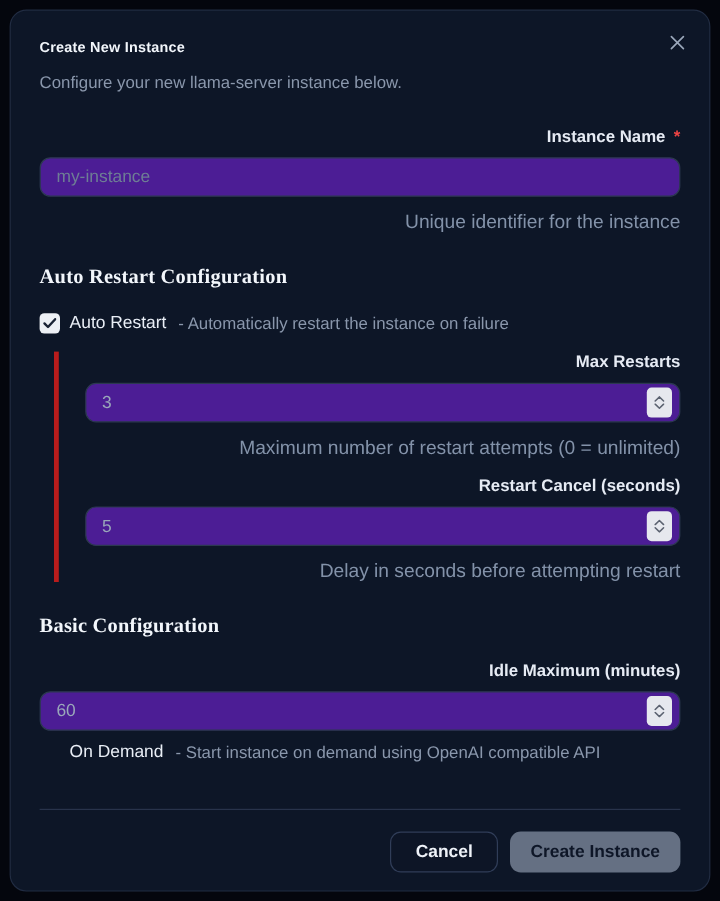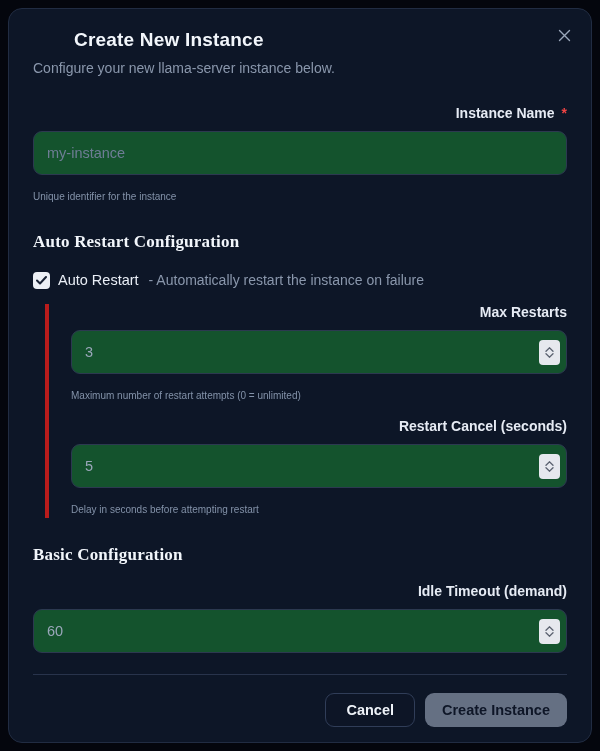--- a/index.html
+++ b/index.html
@@ -13,40 +13,40 @@
   .modal {
     position:absolute; left:8px; top:8px;
     width:584px; height:735px;
     background:#0d1627;
     border:1px solid #212c42;
     border-radius:14px;
     overflow:hidden;
     display:flex; flex-direction:column;
   }
   .modal-header { position:relative; padding:19px 24px 0; flex:0 0 auto; }
-  .modal-title { font-size:19px; font-weight:700; color:#f2f6fb; letter-spacing:.2px; line-height:23px;margin-left:41px; }
+  .modal-title { font-size:12px; font-weight:700; color:#f2f6fb; letter-spacing:.2px; line-height:23px; }
   .modal-subtitle { margin-top:9px; font-size:14px; color:#8a97ac; line-height:17px; }
   .close-btn {
     position:absolute; top:11px; right:12px;
     width:30px; height:30px;
     display:flex; align-items:center; justify-content:center;
     color:#9aa7ba; cursor:pointer; border-radius:6px;
   }
   .modal-body { height:579px; overflow:hidden; padding:28px 24px 0; flex:0 0 auto; }
 
   .field-label {
     display:flex; align-items:center;
     font-size:14px; font-weight:600; color:#e6ebf4;
     line-height:17px; margin-bottom:9px;justify-content:flex-end;
   }
   .required { color:#ef4444; margin-left:7px; font-weight:600; }
 
   .text-input, .num-wrap {
-    width:100%; height:44px;
-    background:#14532d;
+    width:100%; height:33px;
+    background:#4c1d95;
     border:1px solid #2c3950;
     border-radius:9px;
   }
   .text-input {
     padding:0 13px; color:#9aa7ba; font-size:14.5px;
     font-family:"Liberation Sans","DejaVu Sans",sans-serif;
     outline:none; display:block;
   }
   .text-input::placeholder { color:#6e7d95; opacity:1; }
 
@@ -59,21 +59,21 @@
   }
   .num-input::-webkit-inner-spin-button,
   .num-input::-webkit-outer-spin-button { -webkit-appearance:none; }
   .spinner {
     width:21px; height:25px; background:#e6e8ee; border-radius:4px;
     display:flex; flex-direction:column; align-items:center; justify-content:center;
     gap:1px; cursor:pointer; flex:0 0 auto;
   }
   .spinner svg { display:block; }
 
-  .help { margin-top:13px; font-size:10px; color:#8392a9; line-height:17px; }
+  .help { margin-top:13px; font-size:16px; color:#8392a9; line-height:17px;text-align:right; }
 
   .section-heading {
     margin-top:26px;
     font-size:17px; font-weight:700; color:#f2f6fb; line-height:21px;
     letter-spacing:.2px;
     font-family:Liberation Serif, serif;
   }
 
   .checkbox-row { margin-top:20px; display:flex; height:18px; }
   .checkbox {
@@ -188,21 +188,21 @@
               </svg>
           </span>
         </div>
         <div class="help">Delay in seconds before attempting restart</div>
       </div>
     </div>
 
     <div class="section-heading">Basic Configuration</div>
 
     <div class="field mt18">
-      <div class="field-label">Idle Timeout (demand)</div>
+      <div class="field-label">Idle Maximum (minutes)</div>
       <div class="num-wrap">
         <input class="num-input" type="text" value="60" style="">
         <span class="spinner">
           <svg width="9" height="5" viewBox="0 0 9 5">
               <path d="M1 4.2 L4.5 0.8 L8 4.2" stroke="#5b6270" stroke-width="1.3" fill="none" stroke-linecap="round"></path>
             </svg>
           <svg width="9" height="5" viewBox="0 0 9 5">
               <path d="M1 0.8 L4.5 4.2 L8 0.8" stroke="#5b6270" stroke-width="1.3" fill="none" stroke-linecap="round"></path>
             </svg>
         </span>

